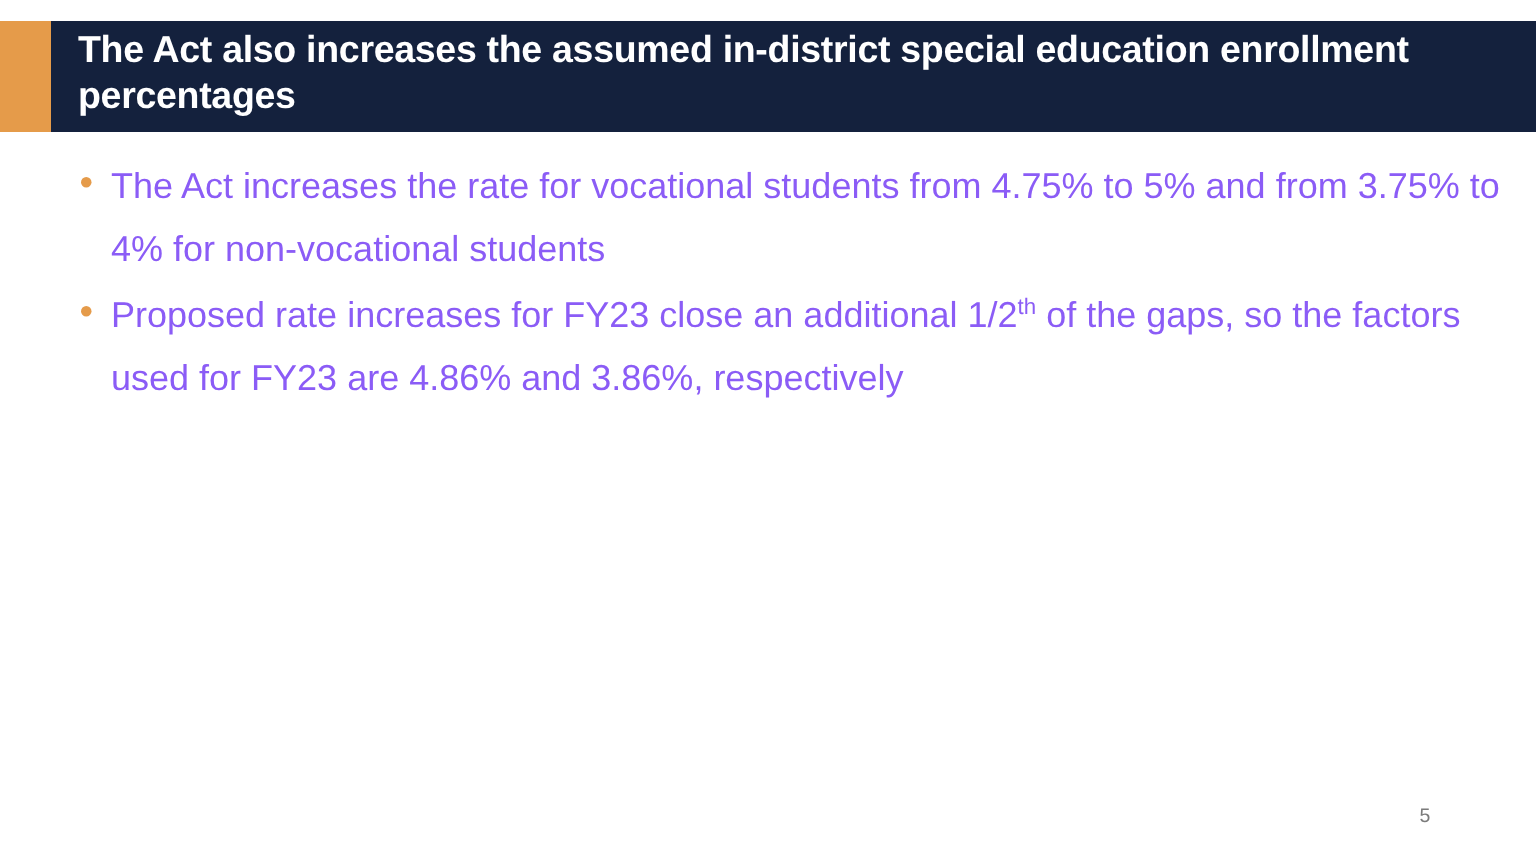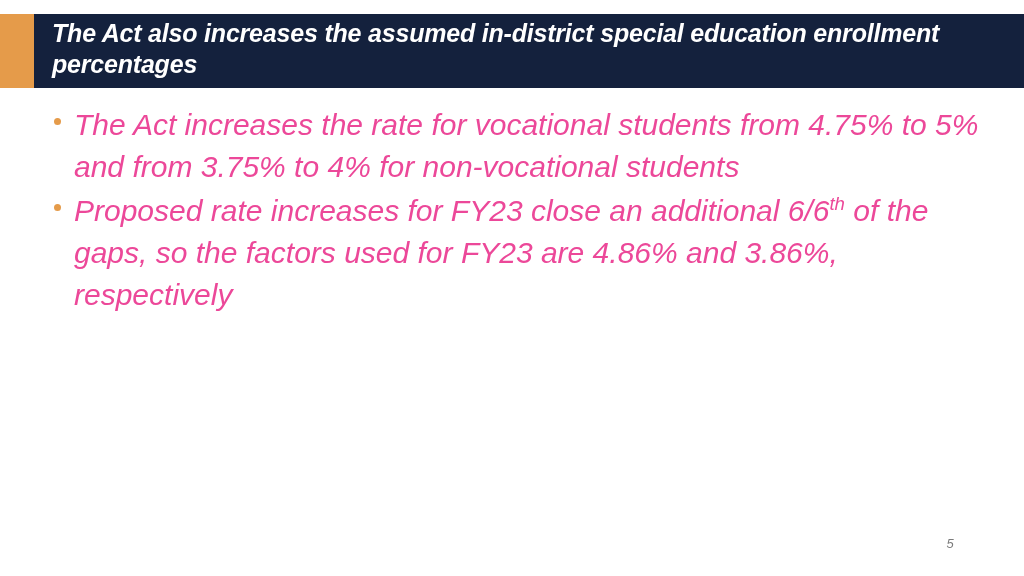--- a/index.html
+++ b/index.html
@@ -11,21 +11,20 @@
     height: 576px;
     background: #ffffff;
     font-family: "Liberation Sans", sans-serif;
     overflow: hidden;
   }
   .slide {
     position: relative;
     width: 1024px;
     height: 404px;
     background: #ffffff;
-    font-style: italic;
   }
   
   .accent-orange {
     position: absolute;
     left: 0;
     top: 14px;
     width: 34px;
     height: 74px;
     background: #e59b4a;
   }
@@ -74,22 +73,22 @@
     position: absolute;
     left: 10px;
     top: 14px;
     width: 7px;
     height: 7px;
     border-radius: 50%;
     background: #e59b4a;
   }
   .bullet-text {
     display: block;
-    color: #ec4899;
-    font-size: 30px;
+    color: #8b5cf6;
+    font-size: 24px;
     line-height: 42px;
     font-weight: 400;
   }
   .bullet-text sup {
     font-size: 0.62em;
     vertical-align: super;
     line-height: 0;
     margin-top: 20px;
   }
   .page-number {
@@ -115,20 +114,20 @@
 
   <div class="body-area">
 
     <div class="bullet-row">
       <span class="bullet-dot"></span>
       <span class="bullet-text"><span>The Act increases the rate for vocational students from 4.75% to 5% and from 3.75% to 4% for non-vocational students</span><sup></sup><span></span></span>
     </div>
 
     <div class="bullet-row">
       <span class="bullet-dot"></span>
-      <span class="bullet-text"><span>Proposed rate increases for FY23 close an additional 6/6</span><sup>th</sup><span> of the gaps, so the factors used for FY23 are 4.86% and 3.86%, respectively</span></span>
+      <span class="bullet-text"><span>Proposed rate increases for FY23 close an additional 1/2</span><sup>th</sup><span> of the gaps, so the factors used for FY23 are 4.86% and 3.86%, respectively</span></span>
     </div>
 
   </div>
 
   <div class="page-number">5</div>
 
 </div>
 
 </body></html>

